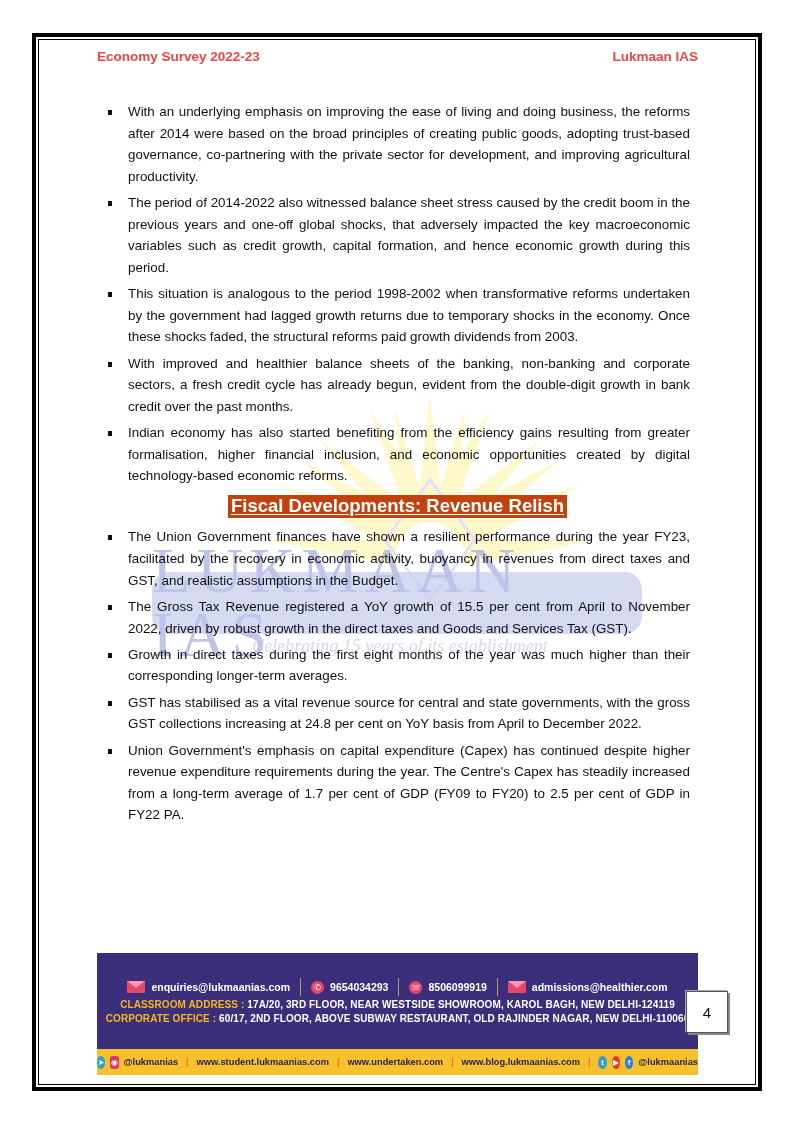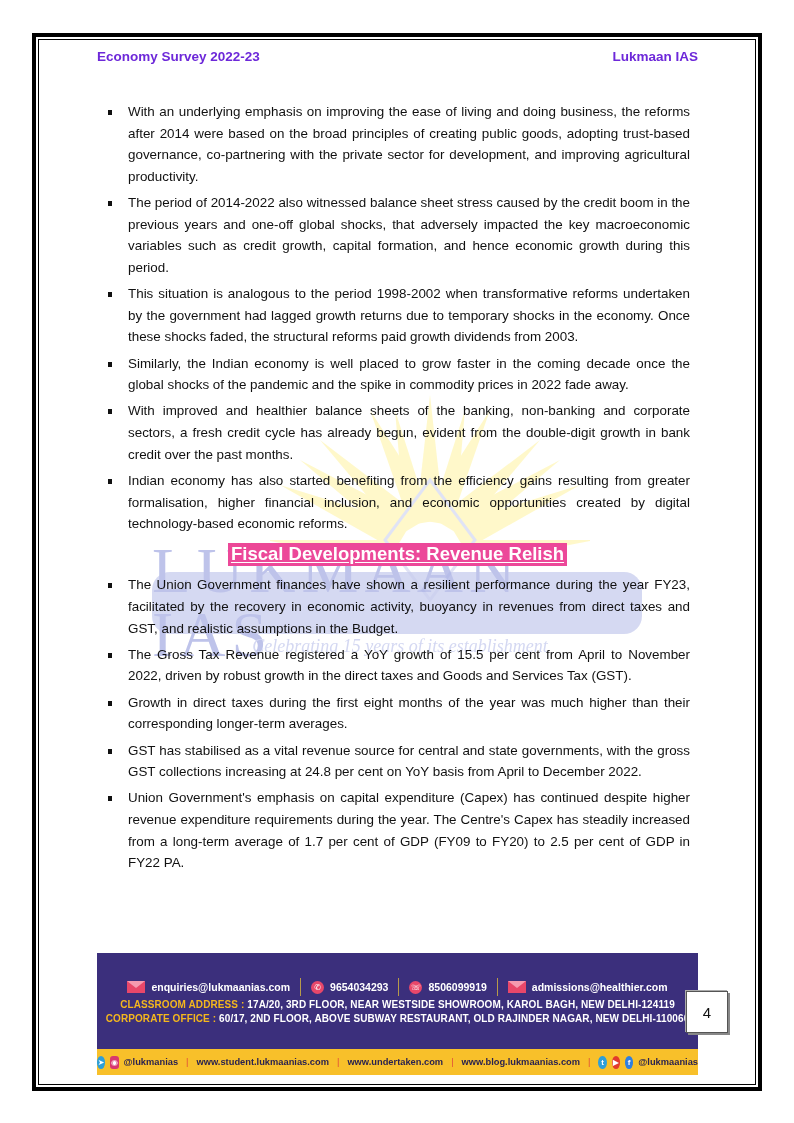--- a/index.html
+++ b/index.html
@@ -5,41 +5,41 @@
   html, body { margin: 0; padding: 0; background: #ffffff; }
   body { width: 794px; height: 1123px; position: relative; overflow: hidden;
          font-family: "Liberation Sans", "DejaVu Sans", sans-serif; color: #111; }
 
   .border-outer { position: absolute; left: 32px; top: 33px; width: 730px; height: 1058px;
                   border: 4px solid #000; box-sizing: border-box; }
   .border-inner { position: absolute; left: 38px; top: 39px; width: 718px; height: 1046px;
                   border: 1px solid #000; box-sizing: border-box; }
 
   .header { position: absolute; left: 97px; top: 49px; width: 601px; display: flex;
-            justify-content: space-between; font-size: 13.5px; font-weight: bold; color: #6d28d9; }
+            justify-content: space-between; font-size: 13.5px; font-weight: bold; color: #ef4444; }
 
   
   .wm { position: absolute; pointer-events: none; }
   .wm-sun { left: 270px; top: 390px; width: 320px; height: 260px; opacity: .55; }
   .wm-banner { left: 152px; top: 572px; width: 490px; height: 62px; background: #c8cdee;
                border-radius: 18px; opacity: .75; display: flex; align-items: center; justify-content: center; }
   .wm-banner span { font-family: "Liberation Serif", "DejaVu Serif", serif; font-size: 64px;
                     letter-spacing: 6px; color: #a9b0e4; line-height: 1; }
   .wm-tag { left: 200px; top: 636px; width: 400px; text-align: center;
             font-family: "Liberation Serif", serif; font-style: italic; font-size: 18px; color: #d4d8f2; }
 
   .content { position: absolute; left: 97px; top: 93px; width: 601px; font-size: 13.4px;
              line-height: 21.6px; text-align: justify; }
   ul.bullets { list-style: none; margin: 8px; padding: 0; }
   ul.bullets li { position: relative; padding-left: 23px; margin-bottom: 4.7px; }
   ul.bullets li::before { content: ""; position: absolute; left: 3px; top: 9px; width: 4px; height: 5px; background: #111; }
   ul.bullets li span { position: relative; }
 
   .section-title { text-align: center; margin: 2px 0 6px 0; }
-  .section-title span { display: inline-block; background: #ec4899; color: #fff; font-weight: bold;
+  .section-title span { display: inline-block; background: #c2410c; color: #fff; font-weight: bold;
                         font-size: 18.5px; line-height: 22px; padding: 0 3px 1px 3px; text-decoration: underline;
                         text-underline-offset: 2px; }
 
   
   .footer { position: absolute; left: 97px; top: 953px; width: 601px; height: 122px; }
   .footer-top { height: 96px; background: #3b2f7c; color: #fff; display: flex; flex-direction: column;
                 align-items: center; justify-content: center; gap: 3px; }
   .contact-row { display: flex; align-items: center; font-size: 10.5px; font-weight: bold; gap: 6px; }
   .sep { width: 1px; height: 18px; background: #b79a4a; margin: 0 4px; }
   .ico { display: inline-block; vertical-align: middle; }
@@ -94,21 +94,20 @@
 <div class="wm wm-banner">
   <span>LUKMAAN IAS</span>
 </div>
 <div class="wm wm-tag">Celebrating 15 years of its establishment</div>
 
 <div class="content">
   <ul class="bullets">
     <li><span>With an underlying emphasis on improving the ease of living and doing business, the reforms after 2014 were based on the broad principles of creating public goods, adopting trust-based governance, co-partnering with the private sector for development, and improving agricultural productivity.</span></li>
     <li><span>The period of 2014-2022 also witnessed balance sheet stress caused by the credit boom in the previous years and one-off global shocks, that adversely impacted the key macroeconomic variables such as credit growth, capital formation, and hence economic growth during this period.</span></li>
     <li><span>This situation is analogous to the period 1998-2002 when transformative reforms undertaken by the government had lagged growth returns due to temporary shocks in the economy. Once these shocks faded, the structural reforms paid growth dividends from 2003.</span></li>
-    <li><span>Similarly, the Indian economy is well placed to grow faster in the coming decade once the global shocks of the pandemic and the spike in commodity prices in 2022 fade away.</span></li>
     <li><span>With improved and healthier balance sheets of the banking, non-banking and corporate sectors, a fresh credit cycle has already begun, evident from the double-digit growth in bank credit over the past months.</span></li>
     <li><span>Indian economy has also started benefiting from the efficiency gains resulting from greater formalisation, higher financial inclusion, and economic opportunities created by digital technology-based economic reforms.</span></li>
   </ul>
 
   <div class="section-title">
     <span>Fiscal Developments: Revenue Relish</span>
   </div>
 
   <ul class="bullets">
     <li><span>The Union Government finances have shown a resilient performance during the year FY23, facilitated by the recovery in economic activity, buoyancy in revenues from direct taxes and GST, and realistic assumptions in the Budget.</span></li>

